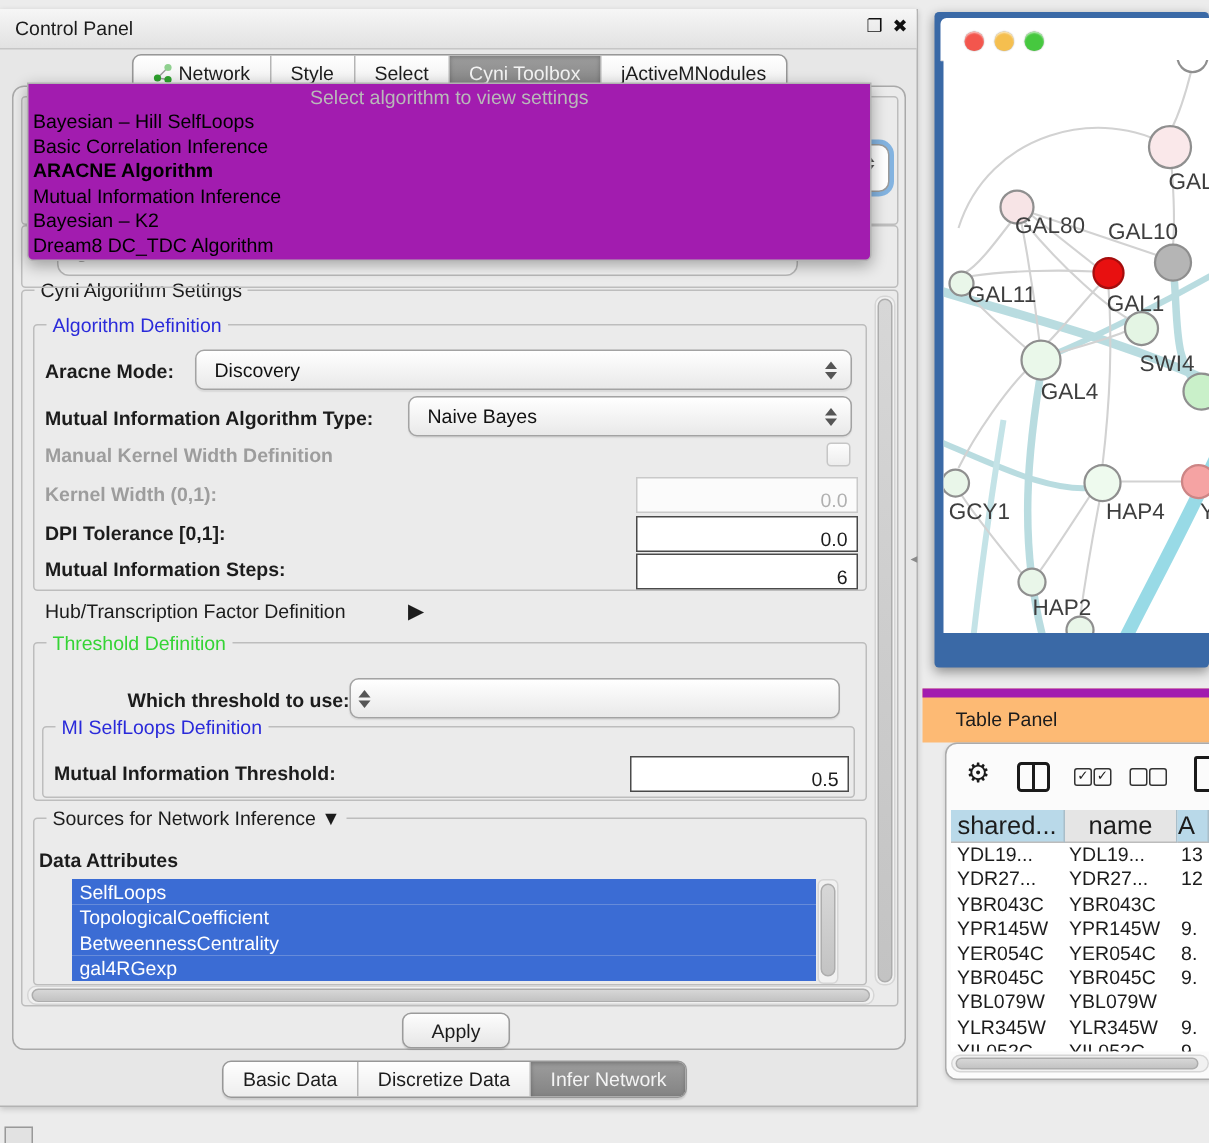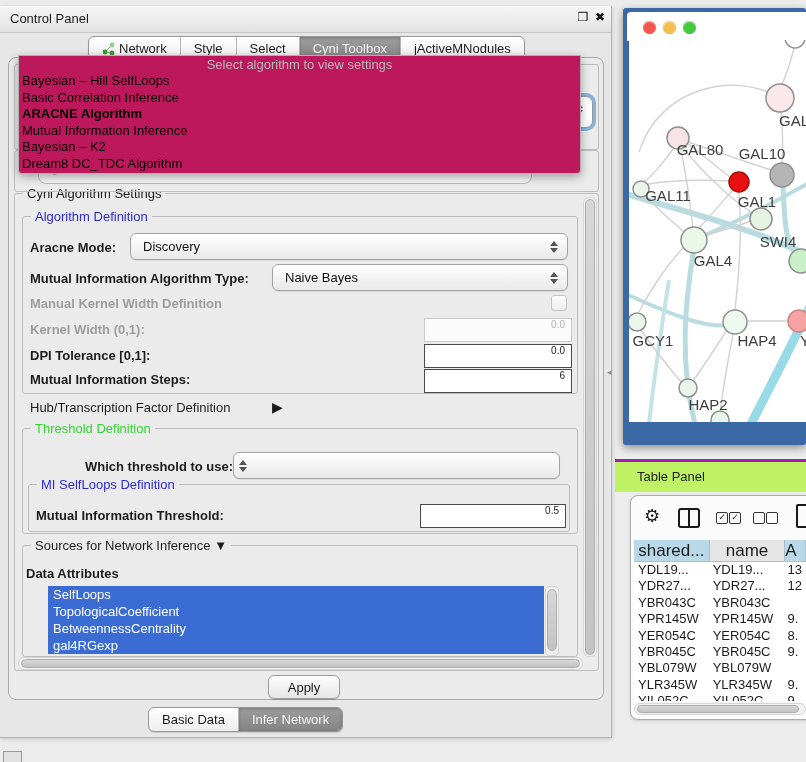--- a/index.html
+++ b/index.html
@@ -41,61 +41,61 @@
          background:linear-gradient(#ffffff,#e9e9e9);display:flex;align-items:center;
          box-shadow:0 1px 1px rgba(0,0,0,.08);}
   .combo-val{padding-left:12px;font-size:13px;color:#111;flex:1;}
   .stepper{width:18px;display:flex;flex-direction:column;align-items:center;gap:2px;margin-right:4px;}
   .stepper i{display:block;width:0;height:0;border-left:4px solid transparent;border-right:4px solid transparent;}
   .stepper .up{border-bottom:5px solid #555;}
   .stepper .dn{border-top:5px solid #555;}
 
   
   .field{position:absolute;height:22px;background:#fff;border:1px solid #4a4a4a;
-         display:flex;align-items:flex-start;justify-content:flex-end;padding-right:6px;font-size:10px;}
+         display:flex;align-items:flex-end;justify-content:flex-end;padding-right:6px;font-size:13px;}
   .field.off{border:1px solid #c9c9c9;background:#fbfbfb;color:#b0b0b0;}
 
   .chk{position:absolute;width:14px;height:14px;border:1px solid #c6c6c6;border-radius:3px;
        background:linear-gradient(#fdfdfd,#ededed);}
 
   
   .sb-track{position:absolute;background:#f1f1f1;border:1px solid #d6d6d6;border-radius:6px;}
   .sb-thumb{position:absolute;background:linear-gradient(#d7d7d7,#c3c3c3);border:1px solid #adadad;border-radius:6px;}
 
   
   .attr-list{position:absolute;overflow:hidden;}
   .attr-row{height:17px;line-height:17px;background:#3b6cd4;color:#fff;font-size:13px;padding-left:5px;}
 
   .btn{position:absolute;height:22px;border:1px solid #9b9b9b;border-radius:6px;
        background:linear-gradient(#fdfdfd,#e6e6e6);font-size:13px;display:flex;
        align-items:center;justify-content:center;box-shadow:0 1px 1px rgba(0,0,0,.12);}
 
   
-  .popup{left:18px;top:55px;width:561px;height:117px;background:#be185d;border:1px solid #b2b2b2;
+  .popup{left:18px;top:55px;width:561px;height:117px;background:#a21caf;border:1px solid #b2b2b2;
          border-radius:0 0 4px 4px;box-shadow:0 3px 10px rgba(0,0,0,.32);z-index:40;overflow:hidden;}
   .popup-head{height:17px;line-height:17px;text-align:center;color:#b9b9b9;font-size:13px;}
   .popup-item{height:16.6px;line-height:16.6px;padding-left:3px;font-size:13px;color:#000;white-space:nowrap;}
   .popup-item.sel{font-weight:bold;}
 
   
   .focus-combo{left:340px;top:96px;width:251px;height:30px;border:1px solid #9a9a9a;border-radius:7px;
                background:#fff;box-shadow:0 0 0 3px rgba(96,160,220,.75);z-index:5;}
   .bg-combo{left:38px;top:152px;width:480px;height:30px;border:1px solid #b8b8b8;border-radius:8px;
             background:#f4f4f4;color:#a8a8a8;line-height:30px;padding-left:12px;font-size:13px;z-index:5;}
 
   
   .net-window{left:623px;top:8px;width:183px;height:437px;background:#3a69a6;border-radius:3px;
               box-shadow:0 3px 8px rgba(0,0,0,.4);}
   .net-titlebar{position:absolute;left:4px;top:4px;width:179px;height:28px;background:#fff;
                 border-radius:4px 0 0 0;border-bottom:1px solid #e0e0e0;}
   .light{position:absolute;top:9px;width:13px;height:13px;border-radius:50%;box-shadow:inset 0 1px 1px rgba(255,255,255,.6),0 0 1px rgba(0,0,0,.4);}
   .net-canvas{position:absolute;left:6px;top:32px;width:177px;height:382px;background:#fff;overflow:hidden;}
 
   
-  .tp-bar{left:615px;top:459px;width:191px;height:30px;background:#bef264;border-top:3px solid #a21caf;}
+  .tp-bar{left:615px;top:459px;width:191px;height:30px;background:#fdba74;border-top:6px solid #a21caf;}
   .tp-title{position:absolute;left:22px;top:7px;font-size:13px;}
   .table-win{left:630px;top:495px;width:176px;height:223px;background:#fbfbfb;
              border:1px solid #ababab;border-radius:8px 0 0 8px;box-shadow:0 1px 3px rgba(0,0,0,.15);}
   .ticon{position:absolute;color:#1a1a1a;}
   .cols-icon{width:18px;height:16px;border:2px solid #1a1a1a;border-radius:3px;}
   .cols-icon i{position:absolute;left:8px;top:0;width:2px;height:16px;background:#1a1a1a;}
   .cbx{position:absolute;width:10px;height:10px;border:1.5px solid #333;border-radius:2px;font-size:9px;
        line-height:9px;text-align:center;color:#222;}
   .sheet-icon{width:12px;height:20px;border:2px solid #1a1a1a;border-radius:2px;}
   .thead{position:absolute;display:flex;height:22px;font-size:17px;}
@@ -245,20 +245,23 @@
 </div>
 
 <div class="abs sb-track" style="left:18px;top:657px;width:563px;height:11px;">
   <div class="sb-thumb" style="left:2px;top:1px;width:557px;height:7px;"></div>
 </div>
 
 <div class="btn abs" style="left:268px;top:675px;width:70px;">Apply</div>
 <div class="abs seg" style="left:148px;top:707px;" id="bottom-tabs">
     <div class="seg-item">
       <span>Basic Data</span>
+    </div>
+    <div class="seg-item">
+      <span>Discretize Data</span>
     </div>
     <div class="seg-item sel">
       <span>Infer Network</span>
     </div>
   </div>
 
 <span class="abs divider-arrow">◂</span>
 <div class="abs corner-box"></div>
 
 <div class="abs net-window">

